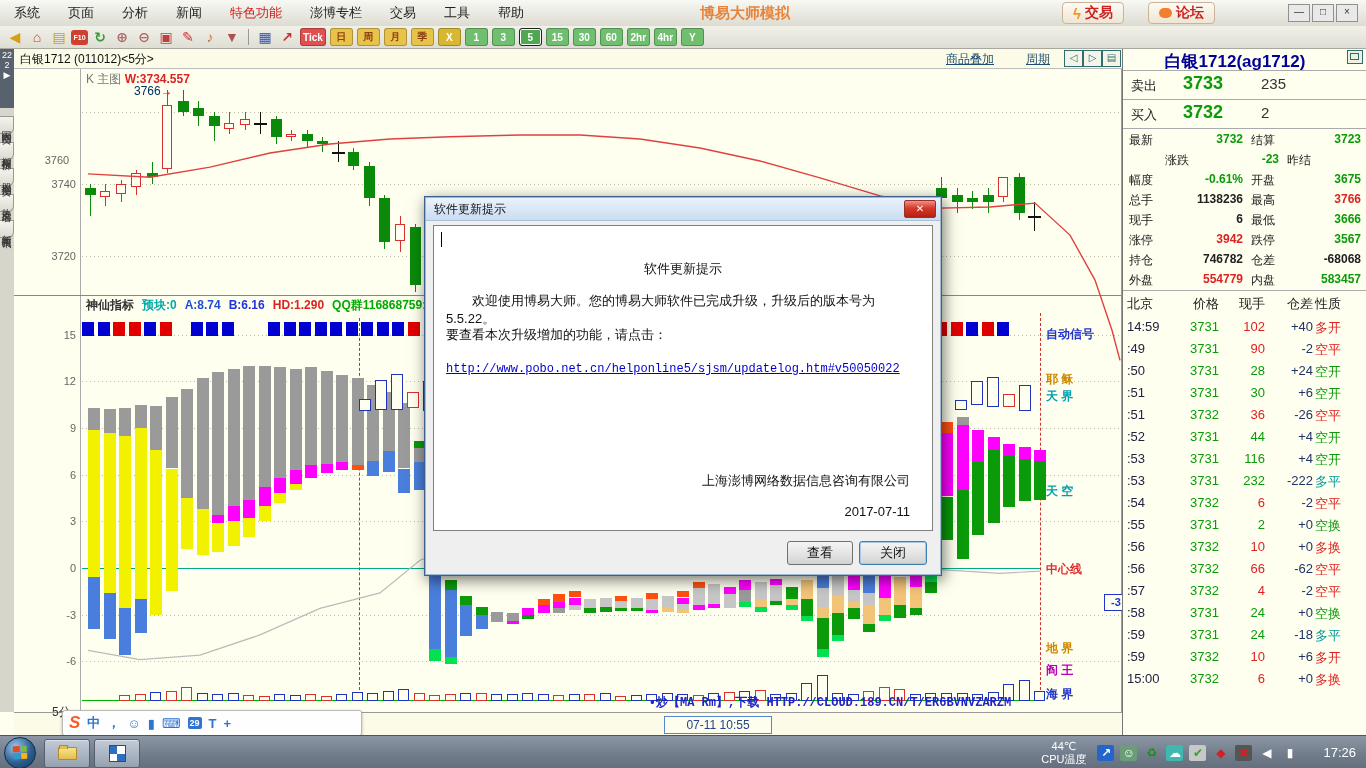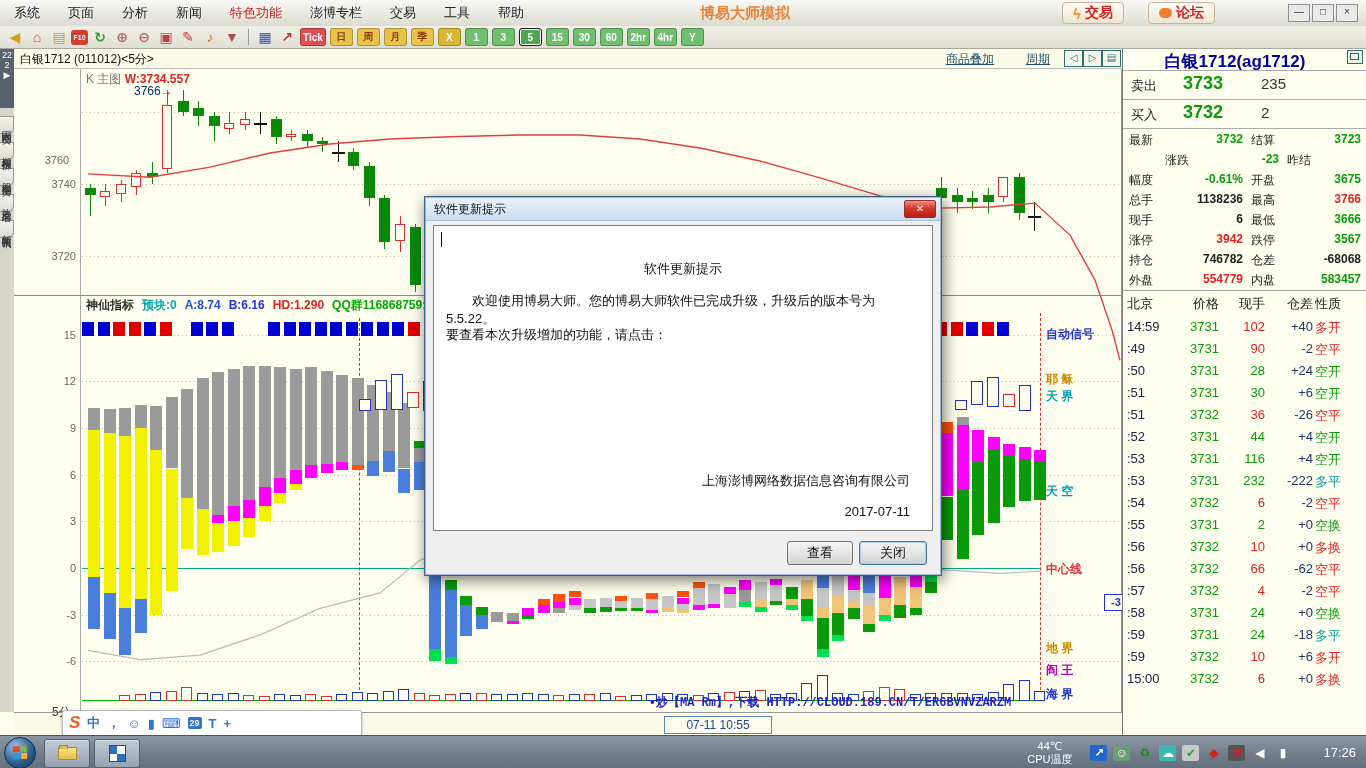--- a/index.html
+++ b/index.html
@@ -99,21 +99,21 @@
   #start-flag{position:absolute;left:8px;top:8px;width:14px;height:13px;display:grid;
     grid-template-columns:1fr 1fr;grid-template-rows:1fr 1fr;gap:1px;transform:rotate(-3deg)}
   #start-flag i{border-radius:1px}
   .task-btn{position:absolute;top:3px;width:44px;height:27px;border:1px solid #55606E;border-radius:3px;
     background:linear-gradient(#C3CBD8,#96A1B0);box-shadow:0 1px 0 rgba(255,255,255,.4) inset;
     display:flex;align-items:center;justify-content:center}
   .folder{width:17px;height:11px;background:linear-gradient(#F7E48C,#E3BE4E);border:1px solid #B08A28;border-radius:1px;position:relative}
   .folder:before{content:"";position:absolute;left:0;top:-3px;width:7px;height:3px;background:#E3BE4E;border:1px solid #B08A28;border-bottom:none;border-radius:1px 1px 0 0}
   .applogo{width:15px;height:15px;display:grid;grid-template-columns:1fr 1fr;grid-template-rows:1fr 1fr;border:1px solid #1D4F8C;background:#fff}
   .applogo i:nth-child(1),.applogo i:nth-child(4){background:#2C6FBE}
-  #tray{position:absolute;right:0;top:0;height:33px;display:flex;align-items:center;gap:18px;padding-right:10px}
+  #tray{position:absolute;right:0;top:0;height:33px;display:flex;align-items:center;gap:11px;padding-right:10px}
   #cpu-temp{color:#fff;font-size:11px;text-align:center;line-height:13px}
   .tray-ic{width:17px;height:16px;font-size:12px;line-height:16px;text-align:center;border-radius:2px;font-weight:bold}
   #clock{color:#fff;font-size:13px;margin-left:14px}
 </style>
 </head>
 <body>
 
 <div id="screen">
 
   <div id="menubar" class="abs">
@@ -771,20 +771,21 @@
   <div id="dialog" class="abs">
     <div id="dlg-titlebar">
       <span id="dlg-title">软件更新提示</span>
     </div>
     <div id="dlg-close">✕</div>
     <div id="dlg-content">
       <div id="dlg-caret"></div>
       <div class="dlg-line" style="top:34px;text-align:center">软件更新提示</div>
       <div class="dlg-line" style="top:66px;text-indent:26px">欢迎使用博易大师。您的博易大师软件已完成升级，升级后的版本号为 5.5.22。</div>
       <div class="dlg-line" style="top:100px">要查看本次升级增加的功能，请点击：</div>
+      <div class="dlg-line" style="top:134px"><a id="dlg-link">http://www.pobo.net.cn/helponline5/sjsm/updatelog.htm#v50050022</a></div>
       <div class="dlg-line" style="top:246px;text-align:right;padding-right:10px">上海澎博网络数据信息咨询有限公司</div>
       <div class="dlg-line" style="top:278px;text-align:right;padding-right:10px">2017-07-11</div>
     </div>
     <div class="dlg-btn" style="left:362px;width:64px">查看</div>
     <div class="dlg-btn" style="left:434px;width:66px;border:1px solid #3C7FB1;box-shadow:0 0 0 1px #A8C8E8 inset">关闭</div>
   </div>
 
   <div id="sogou" class="abs">
     <span id="sogou-logo">S</span>
     <span class="sg-ic">中</span>

